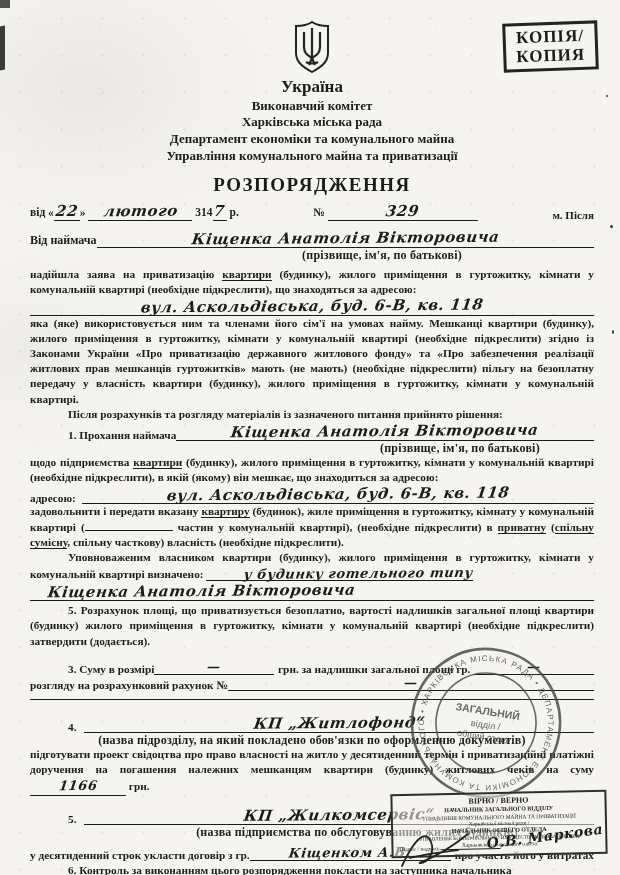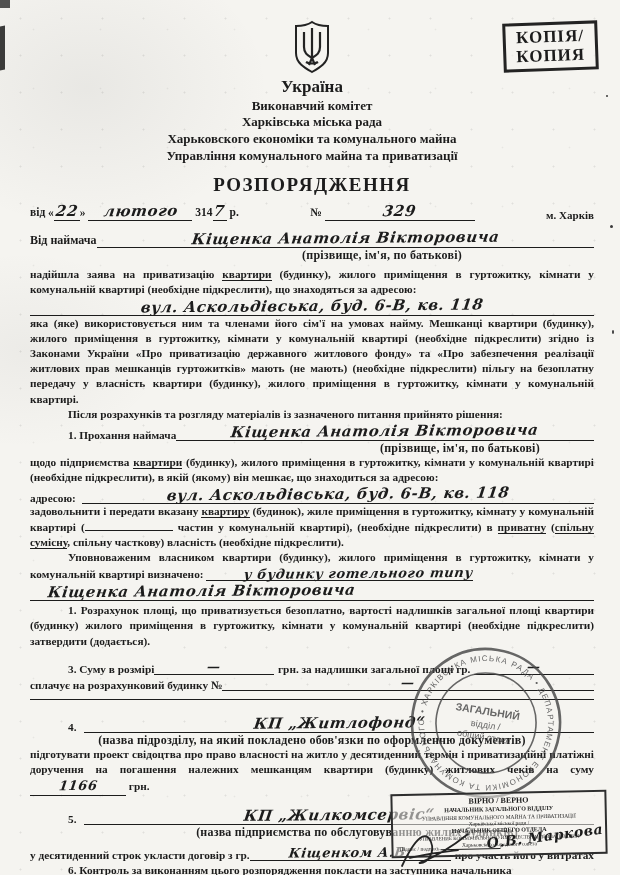--- a/index.html
+++ b/index.html
@@ -77,38 +77,38 @@
   <div class="doc">
     <svg class="emblem" width="38" height="54" viewBox="0 0 38 54">
       <path d="M19 2 C24 5.5 30 6 35 6 V33 C35 43 27 47.5 19 52 C11 47.5 3 43 3 33 V6 C8 6 14 5.5 19 2 Z" fill="none" stroke="#232323" stroke-width="2"></path>
       <path d="M19 8 V38 M11 12 V27 C11 33 14 35 19 38 M27 12 V27 C27 33 24 35 19 38 M13 42 C16 44 22 44 25 42 M19 38 L16 45 M19 38 L22 45" fill="none" stroke="#232323" stroke-width="2.2"></path>
     </svg>
 
     <div class="hdr">
       <div class="country">Україна</div>
       <div>Виконавчий комітет</div>
       <div>Харківська міська рада</div>
-      <div>Харьковского економіки та комунального майна</div>
+      <div>Департамент економіки та комунального майна</div>
       <div>Управління комунального майна та приватизації</div>
     </div>
 
     <div class="title">РОЗПОРЯДЖЕННЯ</div>
 
     <div class="dateline">
       <span class="grp" style="flex:0 0 auto;">
         <span>від «</span><span class="fill" style="min-width:26px;"><span class="hw hw-lg">22</span></span><span>»</span>
         <span class="fill" style="min-width:104px;"><span class="hw hw-lg">лютого</span></span>
         <span>314</span><span class="fill" style="min-width:14px;"><span class="hw hw-lg">7</span></span>
         <span>р.</span>
       </span>
       <span class="grp" style="flex:1;text-align:center;">
         <span>№</span>
         <span class="fill" style="min-width:150px;"><span class="hw hw-lg">329</span></span>
       </span>
-      <span class="grp" style="flex:0 0 auto;font-size:11px;">м. Харків</span>
+      <span class="grp" style="flex:0 0 auto;font-size:11px;">м. Після</span>
     </div>
 
     <div class="tenant">
       <span>Від наймача</span>
       <span class="fill"><span class="hw hw-lg">Кіщенка Анатолія Вікторовича</span></span>
     </div>
     <div class="caption" style="text-align:center;padding-left:140px;">(прізвище, ім'я, по батькові)</div>
 
     <p style="margin-top:4px;"><span>надійшла заява на приватизацію </span><span class="u">квартири</span><span> (будинку), жилого приміщення в гуртожитку, кімнати у комунальній квартирі (необхідне підкреслити), що знаходяться за адресою:</span></p>
 
@@ -131,30 +131,30 @@
       <span class="fill" style="flex:1;"><span class="hw hw-lg">вул. Аскольдівська, буд. 6-В, кв. 118</span></span>
     </div>
 
     <p><span>задовольнити і передати вказану </span><span class="u">квартиру</span><span> (будинок), жиле приміщення в гуртожитку, кімнату у комунальній квартирі (</span><span class="blank" style="width:88px;"></span><span> частин у комунальній квартирі), (необхідне підкреслити) в </span><span class="u">приватну</span><span> (</span><span class="u">спільну сумісну</span><span>, спільну часткову) власність (необхідне підкреслити).</span></p>
 
     <p class="ind"><span>Уповноваженим власником квартири (будинку), жилого приміщення в гуртожитку, кімнати у комунальній квартирі визначено:</span> <span class="u"><span class="hw hw-md">у будинку готельного типу</span></span></p>
     <div class="centerline">
       <span class="fill" style="flex:1;text-align:left;padding-left:18px;"><span class="hw hw-lg">Кіщенка Анатолія Вікторовича</span></span>
     </div>
 
-    <p class="ind" style="margin-top:2px;">1. Розрахунок площі, що приватизується безоплатно, вартості надлишків загальної площі квартири (будинку) жилого приміщення в гуртожитку, кімнати у комунальній квартирі (необхідне підкреслити) затвердити (додається).</p>
+    <p class="ind" style="margin-top:2px;">5. Розрахунок площі, що приватизується безоплатно, вартості надлишків загальної площі квартири (будинку) жилого приміщення в гуртожитку, кімнати у комунальній квартирі (необхідне підкреслити) затвердити (додається).</p>
 
     <div class="centerline" style="margin-top:10px;">
       <span style="padding-left:38px;">3. Суму в розмірі</span>
       <span class="fill" style="min-width:78px;"><span class="hw hw-md">—</span></span>
       <span style="padding:0 4px;">грн. за надлишки загальної площі гр.</span>
       <span class="fill" style="flex:1;"><span class="hw hw-md">—</span></span>
     </div>
     <div class="centerline">
-      <span>сплачує на розрахунковий будинку №</span>
+      <span>розгляду на розрахунковий рахунок №</span>
       <span class="fill" style="flex:1;"><span class="hw hw-md">—</span></span>
     </div>
     <hr class="rule" style="margin-top:8px;">
 
     <div class="centerline" style="margin-top:14px;">
       <span style="padding-left:38px;padding-right:8px;">4.</span>
       <span class="fill" style="flex:1;"><span class="hw hw-lg">КП „Житлофонд“</span></span>
     </div>
     <div class="caption" style="text-align:center;">(назва підрозділу, на який покладено обов'язки по оформленню документів)</div>
 

